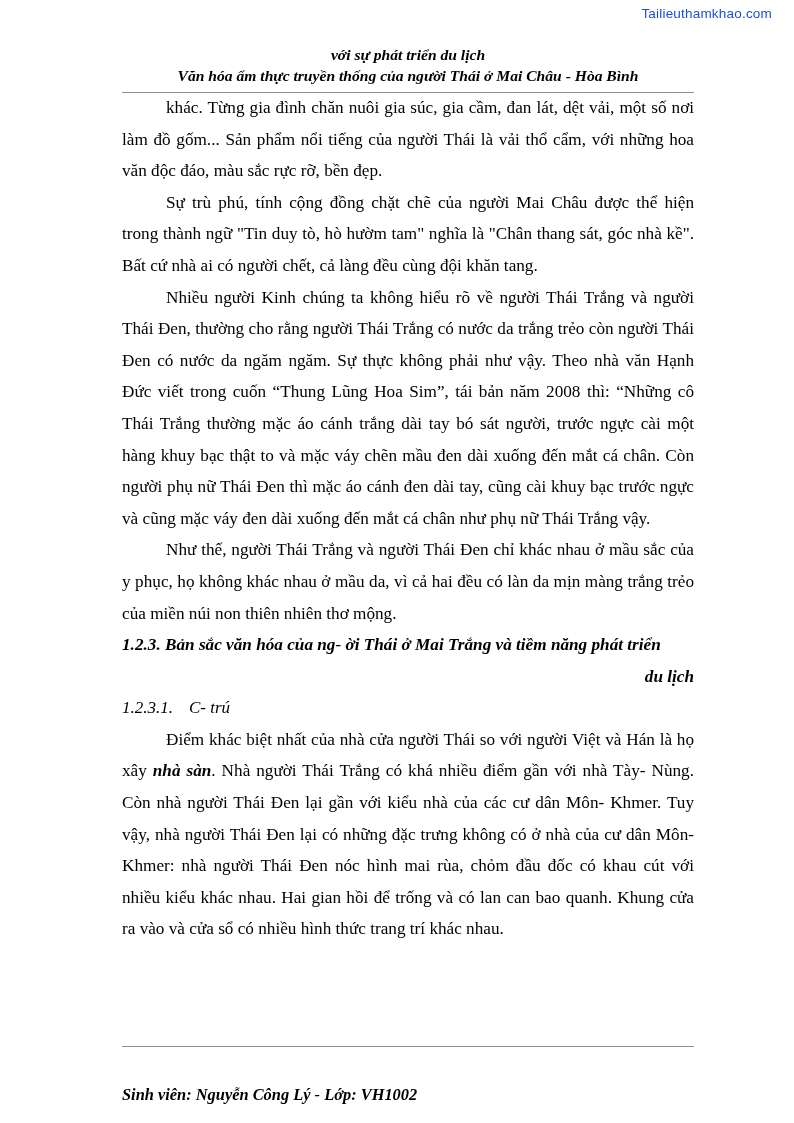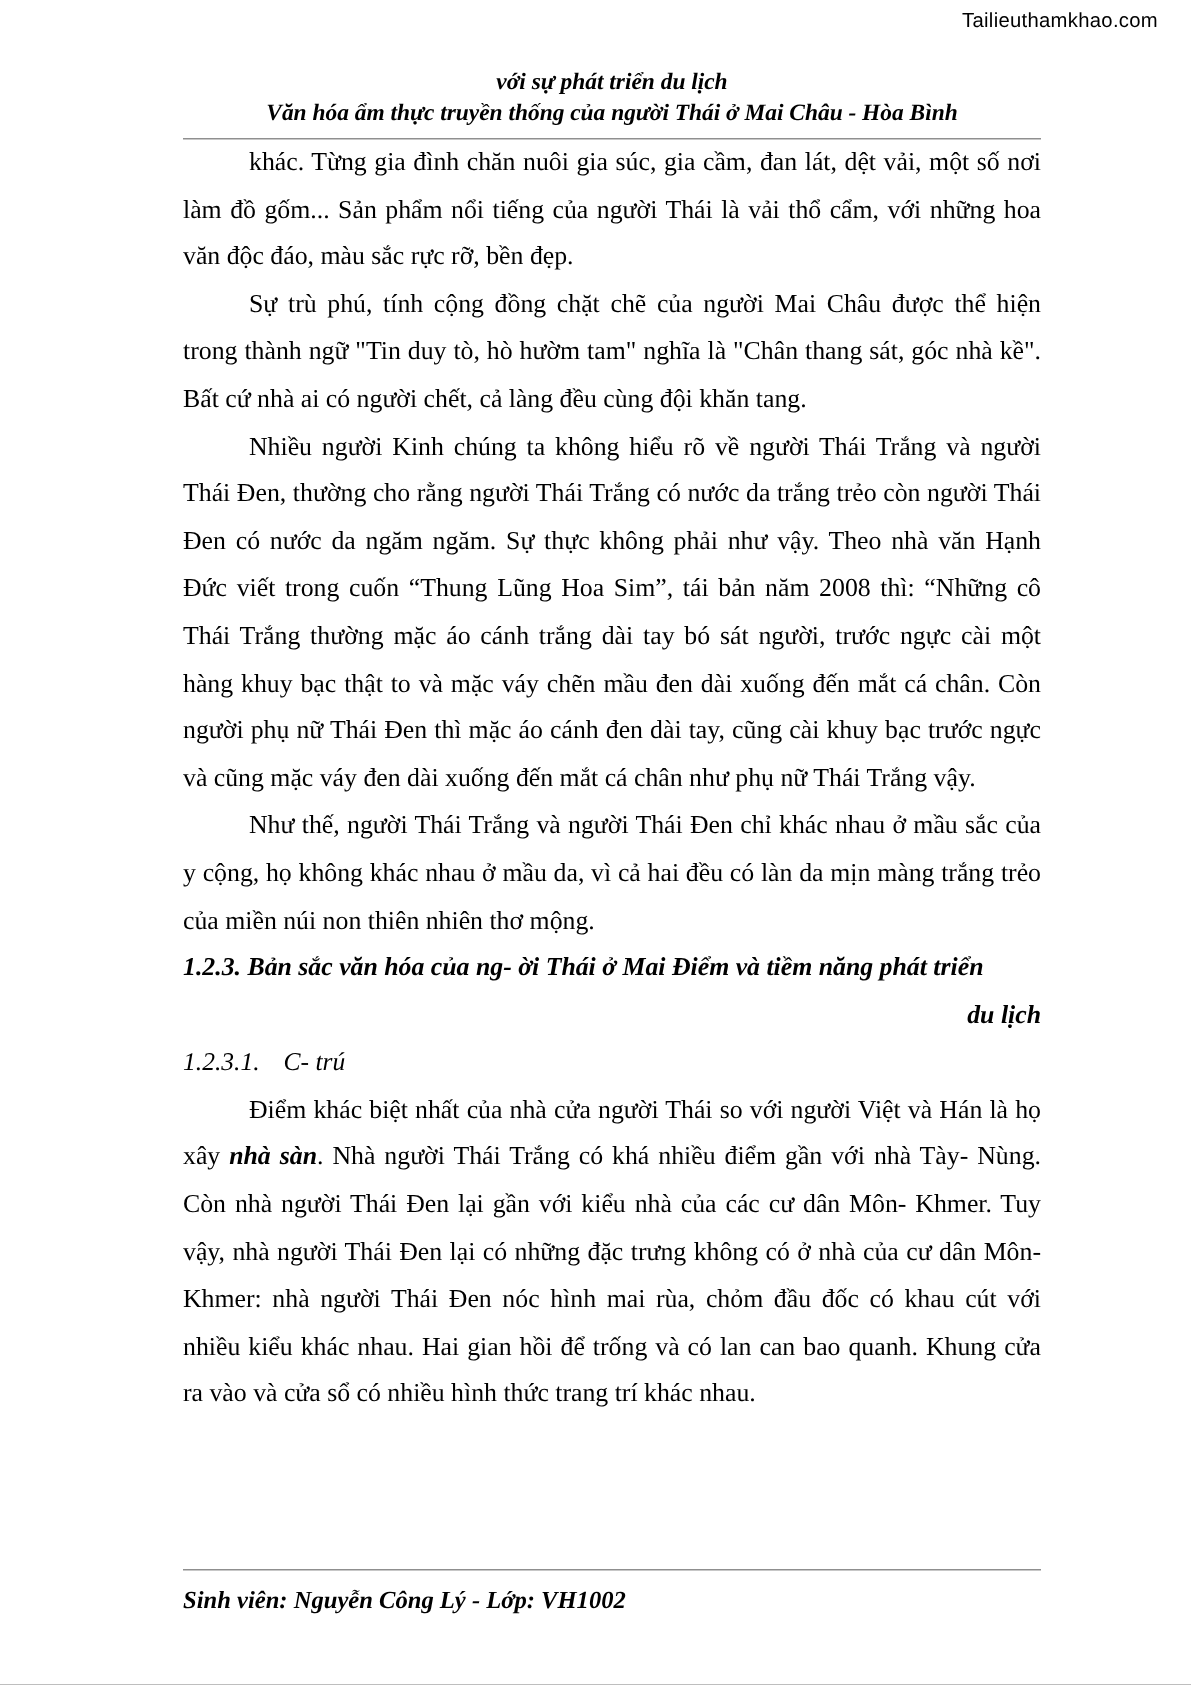--- a/index.html
+++ b/index.html
@@ -19,21 +19,21 @@
     box-sizing: border-box;
   }
 
   
   .watermark {
     position: absolute;
     top: 6px;
     right: 22px;
     font-family: "Liberation Sans", sans-serif;
     font-size: 13.5px;
-    color: #000000;
+    color: #1d4ed8;
     letter-spacing: 0.2px;
     user-select: none;
   }
 
   
   .doc-header {
     position: absolute;
     top: 44px;
     left: 122px;
     width: 572px;
@@ -94,21 +94,21 @@
     line-height: 31.6px;
     font-weight: normal;
     font-style: italic;
     text-align: left;
   }
   h4.subheading .gap { display: inline-block; width: 16px; }
 
   
   .doc-footer {
     position: absolute;
-    top: 1056px;
+    top: 1084px;
     left: 122px;
     width: 572px;
     font-style: italic;
     font-weight: bold;
     font-size: 16.4px;
     line-height: 22px;
     text-align: left;
     white-space: nowrap;
   }
 </style>
@@ -126,24 +126,24 @@
   <div class="rule rule-top"></div>
 
   <div class="body-col">
 
     <p class="para">khác. Từng gia đình chăn nuôi gia súc, gia cầm, đan lát, dệt vải, một số nơi làm đồ gốm... Sản phẩm nổi tiếng của người Thái là vải thổ cẩm, với những hoa văn độc đáo, màu sắc rực rỡ, bền đẹp.</p>
 
     <p class="para">Sự trù phú, tính cộng đồng chặt chẽ của người Mai Châu được thể hiện trong thành ngữ "Tin duy tò, hò hườm tam" nghĩa là "Chân thang sát, góc nhà kề". Bất cứ nhà ai có người chết, cả làng đều cùng đội khăn tang.</p>
 
     <p class="para">Nhiều người Kinh chúng ta không hiểu rõ về người Thái Trắng và người Thái Đen, thường cho rằng người Thái Trắng có nước da trắng trẻo còn người Thái Đen có nước da ngăm ngăm. Sự thực không phải như vậy. Theo nhà văn Hạnh Đức viết trong cuốn “Thung Lũng Hoa Sim”, tái bản năm 2008 thì: “Những cô Thái Trắng thường mặc áo cánh trắng dài tay bó sát người, trước ngực cài một hàng khuy bạc thật to và mặc váy chẽn mầu đen dài xuống đến mắt cá chân. Còn người phụ nữ Thái Đen thì mặc áo cánh đen dài tay, cũng cài khuy bạc trước ngực và cũng mặc váy đen dài xuống đến mắt cá chân như phụ nữ Thái Trắng vậy.</p>
 
-    <p class="para">Như thế, người Thái Trắng và người Thái Đen chỉ khác nhau ở mầu sắc của y cộng, họ không khác nhau ở mầu da, vì cả hai đều có làn da mịn màng trắng trẻo của miền núi non thiên nhiên thơ mộng.</p>
+    <p class="para">Như thế, người Thái Trắng và người Thái Đen chỉ khác nhau ở mầu sắc của y phục, họ không khác nhau ở mầu da, vì cả hai đều có làn da mịn màng trắng trẻo của miền núi non thiên nhiên thơ mộng.</p>
 
     <h3 class="heading">
-      <span>1.2.3. Bản sắc văn hóa của ng- ời Thái ở Mai Điểm và tiềm năng phát triển</span>
+      <span>1.2.3. Bản sắc văn hóa của ng- ời Thái ở Mai Trắng và tiềm năng phát triển</span>
       <span class="cont">du lịch</span>
     </h3>
 
     <h4 class="subheading">
       <span>1.2.3.1.</span><span class="gap"></span><span>C- trú</span>
     </h4>
 
     <p class="para"><span>Điểm khác biệt nhất của nhà cửa người Thái so với người Việt và Hán là họ xây </span><span class="bi">nhà sàn</span><span>. Nhà người Thái Trắng có khá nhiều điểm gần với nhà Tày- Nùng. Còn nhà người Thái Đen lại gần với kiểu nhà của các cư dân Môn- Khmer. Tuy vậy, nhà người Thái Đen lại có những đặc trưng không có ở nhà của cư dân Môn-Khmer: nhà người Thái Đen nóc hình mai rùa, chỏm đầu đốc có khau cút với nhiều kiểu khác nhau. Hai gian hồi để trống và có lan can bao quanh. Khung cửa ra vào và cửa sổ có nhiều hình thức trang trí khác nhau.</span></p>
 
 

